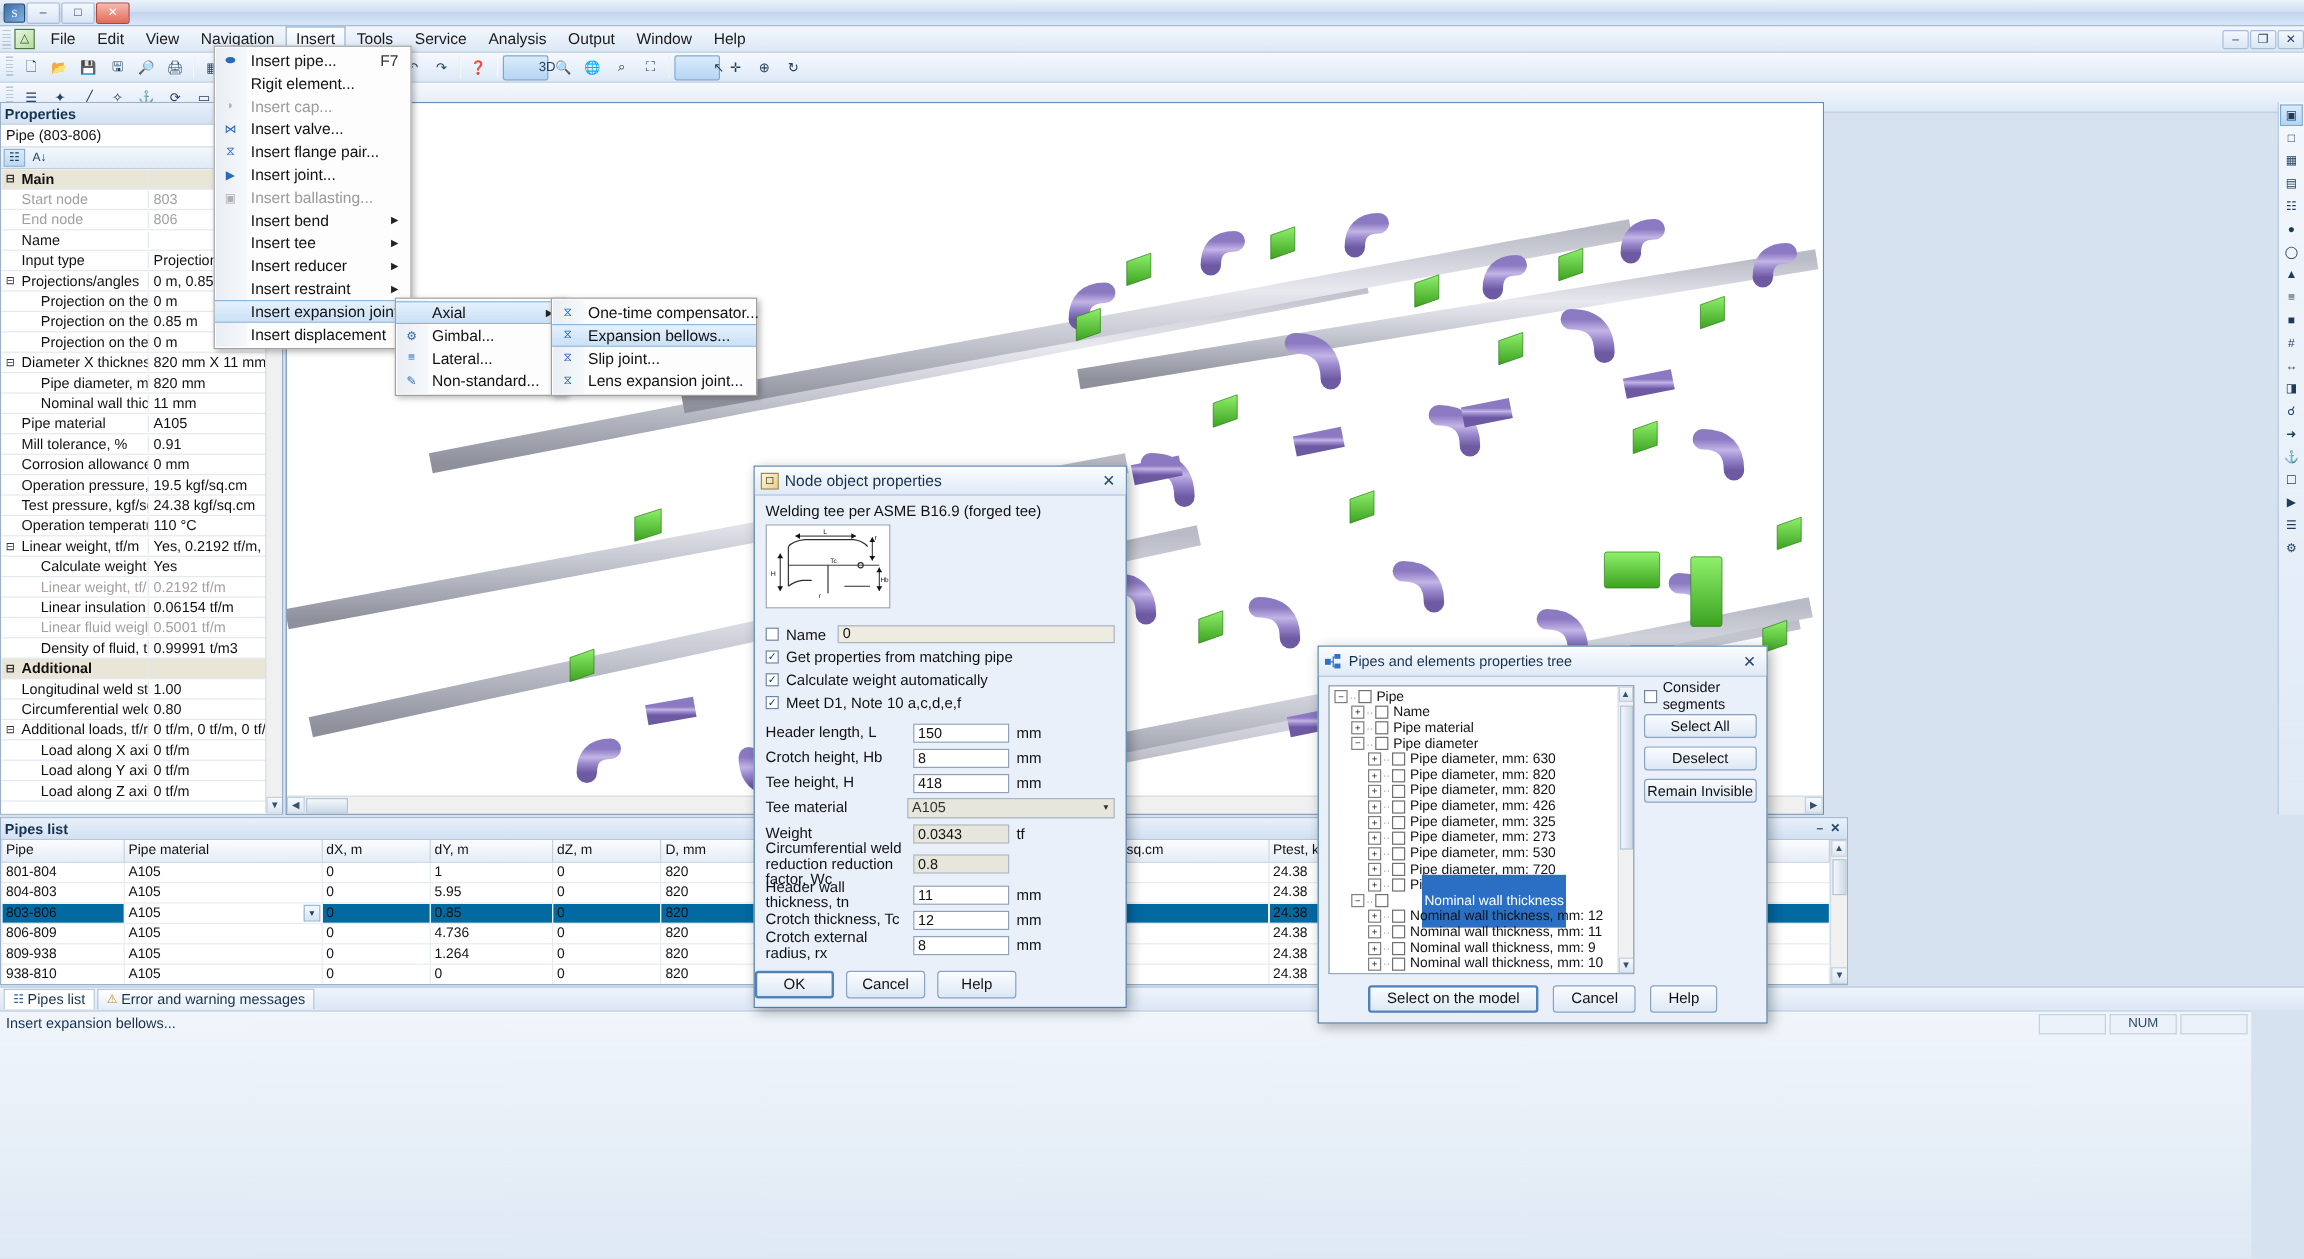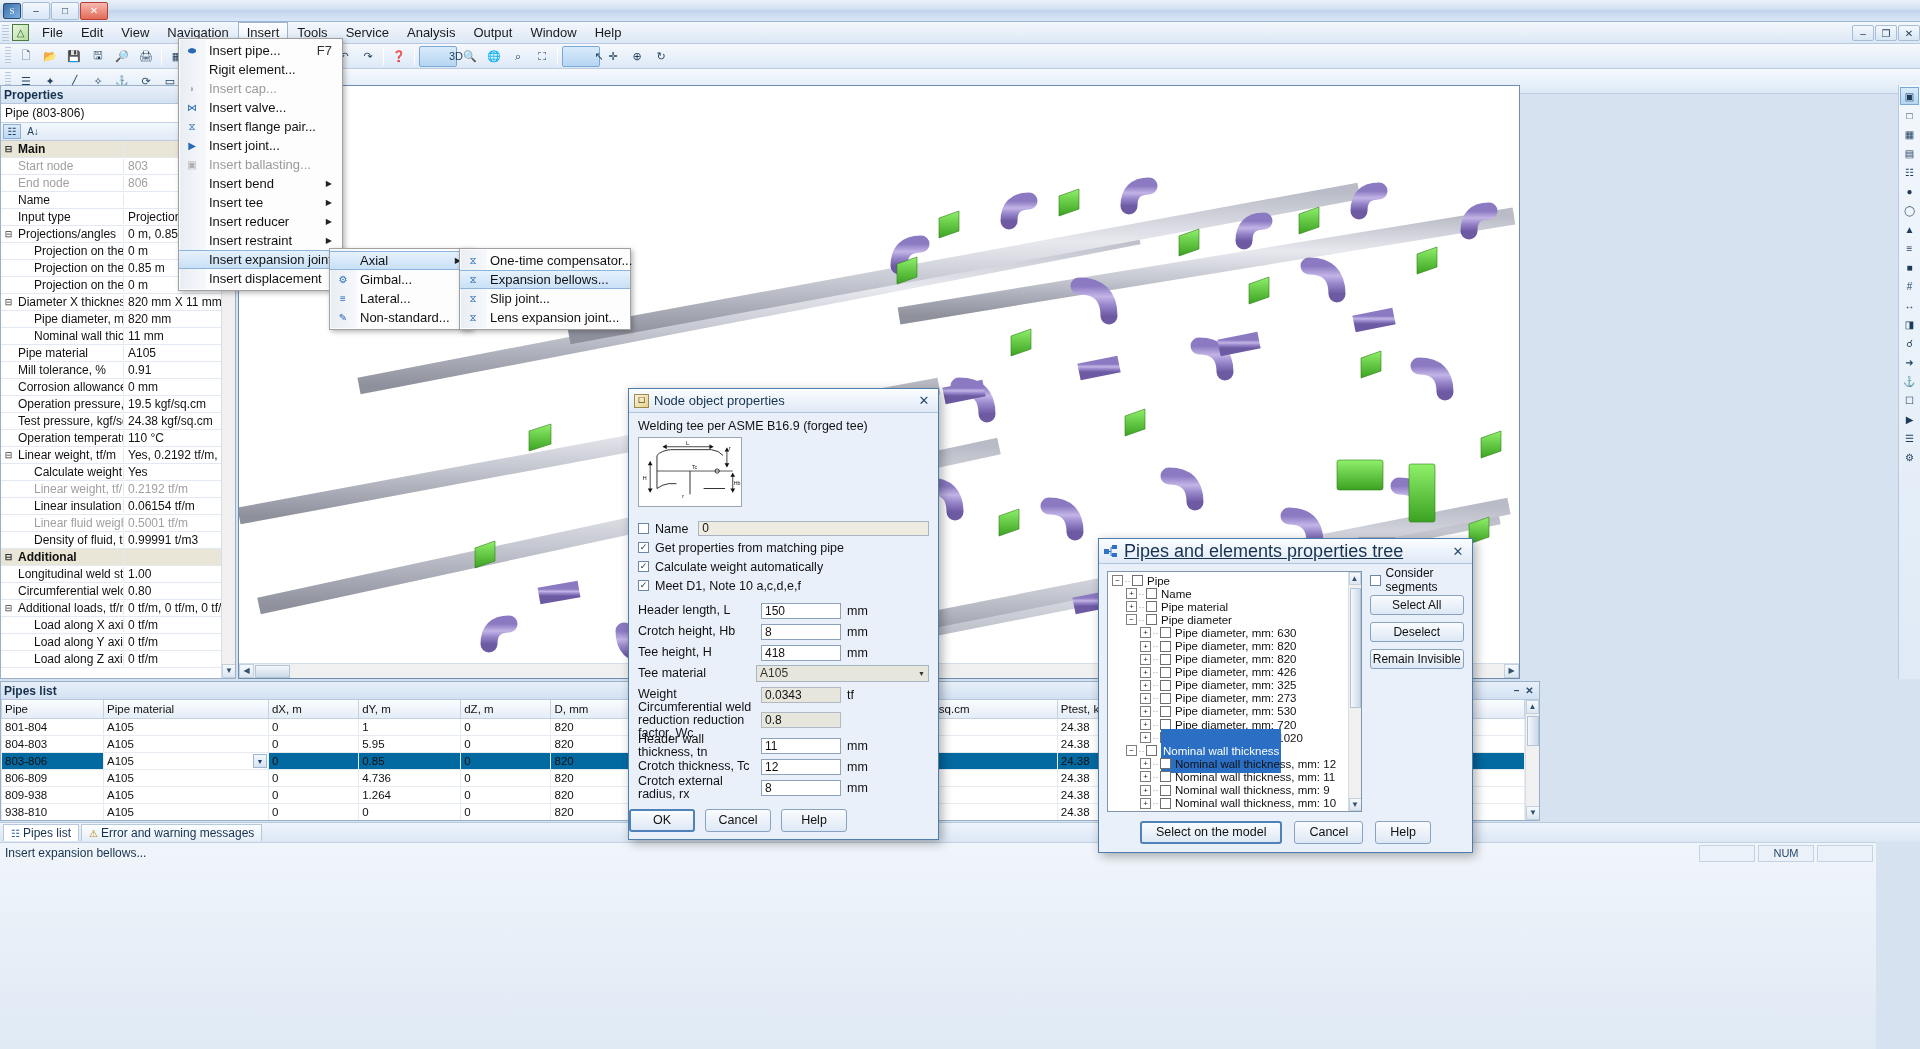--- a/index.html
+++ b/index.html
@@ -281,31 +281,31 @@
     left:1098px; top:538px; width:375px; height:315px;
     background:#eaf0fa;border:1px solid #4f7dab;
     box-shadow:3px 3px 10px rgba(0,0,0,.32);
     display:flex;flex-direction:column;z-index:75;
   }
   #treedlg .dlg-cap{
     height:25px;background:linear-gradient(to bottom,#fbfdff,#dfe9f6);
     border-bottom:1px solid #b0c4da;display:flex;align-items:center;padding:0 5px;gap:6px;
   }
   #treedlg .dlg-cap .dicon{width:14px;height:13px;}
-  #treedlg .dlg-cap .dtitle{flex:1;font-size:18px;color:#16324f;text-decoration:underline;}
+  #treedlg .dlg-cap .dtitle{flex:1;font-size:12px;color:#16324f;}
   #treedlg .dlg-cap .dclose{width:18px;text-align:center;font-size:13px;color:#2b4d70;}
   #treedlg .tbody{flex:1;display:flex;padding:7px 8px 0 8px;gap:8px;overflow:hidden;}
   .treebox{width:256px;background:#fff;border:1px solid #7f96ae;overflow:hidden;position:relative;}
   .trow{display:flex;align-items:center;height:13.1px;font-size:11.5px;color:#111;white-space:nowrap;}
   .trow .tex{width:11px;height:11px;border:1px solid #7e7e7e;background:#fff;
      font-size:8px;line-height:9px;text-align:center;color:#222;flex:none;}
   .trow .tdots{width:9px;text-align:center;color:#9a9a9a;font-size:9px;flex:none;}
   .trow .tck{width:11px;height:11px;border:1px solid #6f6f6f;background:#fff;flex:none;margin-right:4px;}
   .trow .tlab{overflow:hidden;}
-  .trow.selr .tlab{background:#2a6fc4;color:#fff;padding:16px 2px;}
+  .trow.selr .tlab{background:#2a6fc4;color:#fff;padding:16px 2px;margin-left:24px;}
   .treeright{width:95px;display:flex;flex-direction:column;gap:7px;padding-top:1px;}
   .trbtn{height:20px;background:linear-gradient(to bottom,#fafcfe,#dde8f5);
     border:1px solid #87a3c1;border-radius:3px;font-size:12px;text-align:center;line-height:18px;color:#111;}
   .trck{display:flex;align-items:center;gap:5px;font-size:12px;color:#111;height:16px;}
   #treedlg .tfoot{height:40px;display:flex;align-items:center;justify-content:center;gap:12px;}
   .tfbtn{height:23px;background:linear-gradient(to bottom,#fafcfe,#dde8f5);
     border:1px solid #87a3c1;border-radius:3px;font-size:12.5px;text-align:center;line-height:21px;color:#111;padding:0 14px;}
   .tfbtn.def{border:2px solid #4e82b8;line-height:19px;}
 </style>
 </head>

